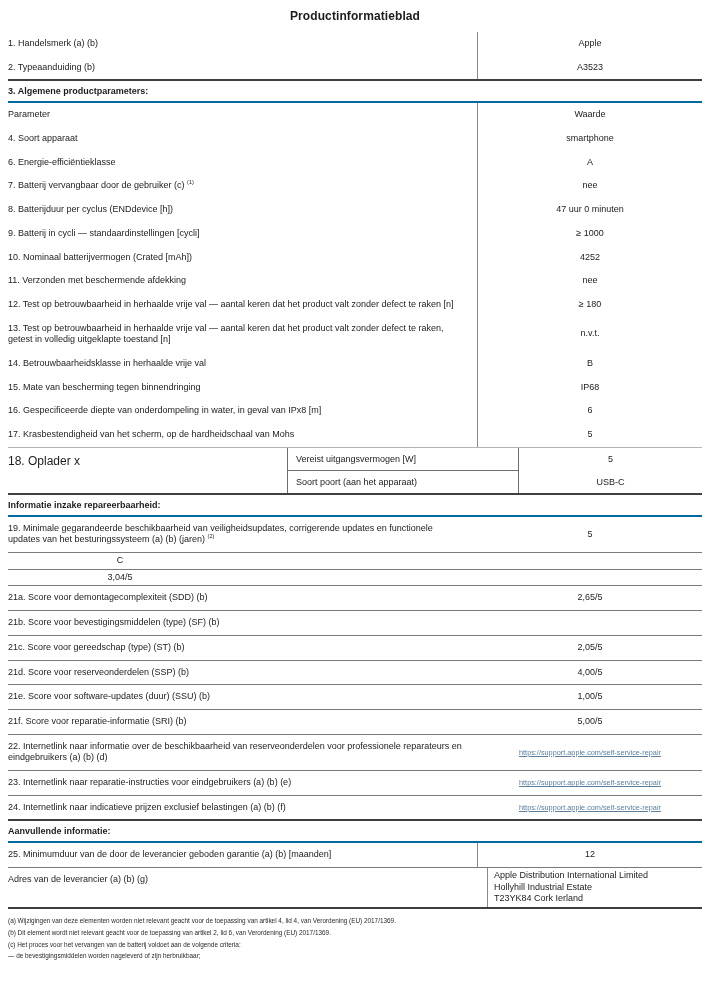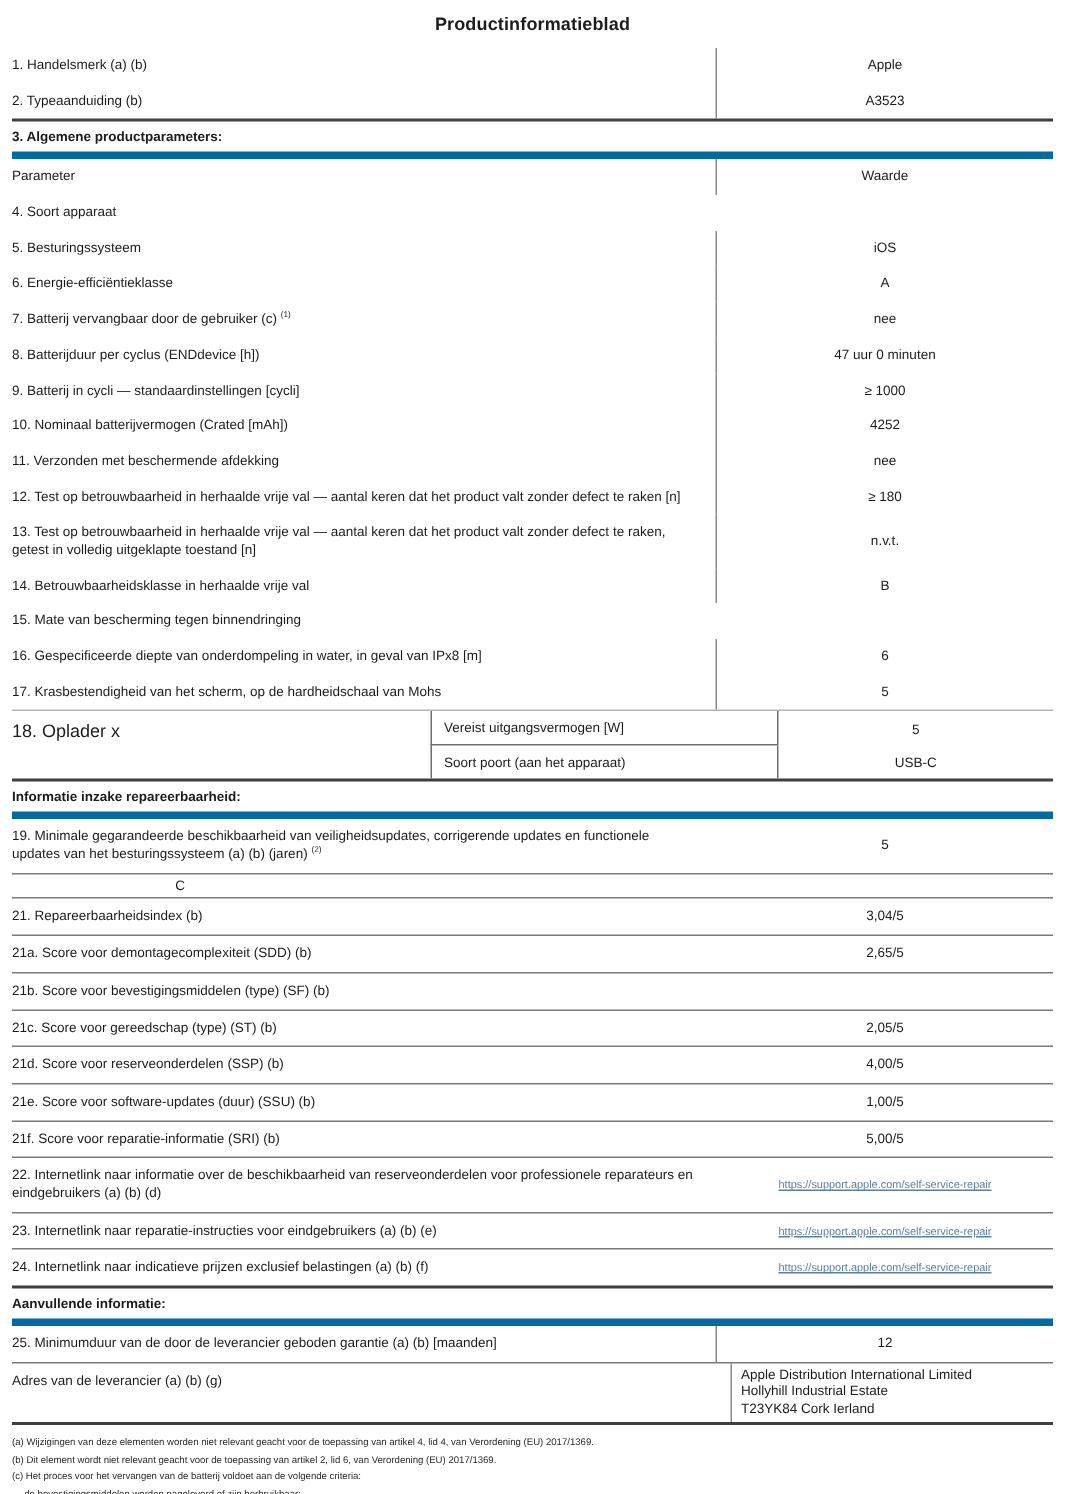--- a/index.html
+++ b/index.html
@@ -9,21 +9,21 @@
   #rows{width:100%;}
   .row{display:flex;align-items:stretch;}
   .row .label{flex:1;padding:6px 12px 6px 0;font-size:9px;line-height:1.3;}
   .row .value{width:192px;display:flex;flex-direction:column;align-items:center;justify-content:center;
               text-align:center;font-size:9px;line-height:1.3;padding:2px 16px;}
   .row.divider .value{border-left:1px solid #8a8a8a;}
   .row .value.left{align-items:flex-start;text-align:left;padding-left:6px;}
   .sep-light{border-top:1px solid #b5b5b5;}
   .sep-medium{border-top:1px solid #7a7a7a;}
   .bottom-heavy{border-bottom:2px solid #3f3f3f;}
-  .section{font-weight:bold;font-size:9px;padding:5px 0;border-top:2px solid #3f3f3f;border-bottom:5px solid #0369a1;}
+  .section{font-weight:bold;font-size:9px;padding:5px 0;border-top:2px solid #3f3f3f;border-bottom:2px solid #0369a1;}
   sup{font-size:5.5px;vertical-align:super;line-height:0;}
   .link{color:#5b7f9d;text-decoration:underline;font-size:7.3px;cursor:pointer;}
   
   .charger{display:flex;align-items:stretch;}
   .charger .clabel{width:269px;padding:6px 10px 6px 0;font-size:12px;display:flex;align-items:flex-start;}
   .charger .subs{flex:1;display:flex;flex-direction:column;}
   .charger .sub{display:flex;flex:1;align-items:stretch;}
   .charger .sublabel{width:231px;box-sizing:border-box;border-left:1px solid #6e6e6e;padding:6px 8px;
                      font-size:9px;display:flex;align-items:center;}
   .charger .sub.first .sublabel{border-bottom:1px solid #6e6e6e;}
@@ -52,25 +52,22 @@
       </div>
       <div class="section"><span>3. Algemene productparameters:</span></div>
       <div class="row divider">
         <div class="label"><span>Parameter</span></div>
         <div class="value">
           <span>Waarde</span>
         </div>
       </div>
       <div class="row divider">
         <div class="label"><span>4. Soort apparaat</span></div>
-      </div>
-      <div class="row divider">
-        <div class="label"><span>5. Besturingssysteem</span></div>
-        <div class="value">
-          <span>iOS</span>
+        <div class="value">
+          <span>smartphone</span>
         </div>
       </div>
       <div class="row divider">
         <div class="label"><span>6. Energie-efficiëntieklasse</span></div>
         <div class="value">
           <span>A</span>
         </div>
       </div>
       <div class="row divider">
         <div class="label"><span>7. Batterij vervangbaar door de gebruiker (c) </span><sup>(1)</sup></div>
@@ -115,20 +112,23 @@
         </div>
       </div>
       <div class="row divider">
         <div class="label"><span>14. Betrouwbaarheidsklasse in herhaalde vrije val</span></div>
         <div class="value">
           <span>B</span>
         </div>
       </div>
       <div class="row divider">
         <div class="label"><span>15. Mate van bescherming tegen binnendringing</span></div>
+        <div class="value">
+          <span>IP68</span>
+        </div>
       </div>
       <div class="row divider">
         <div class="label"><span>16. Gespecificeerde diepte van onderdompeling in water, in geval van IPx8 [m]</span></div>
         <div class="value">
           <span>6</span>
         </div>
       </div>
       <div class="row divider">
         <div class="label"><span>17. Krasbestendigheid van het scherm, op de hardheidschaal van Mohs</span></div>
         <div class="value">
@@ -156,21 +156,20 @@
         <div class="value">
           <span>5</span>
         </div>
       </div>
       <div class="row sep-medium">
         <div class="value">
           <span>C</span>
         </div>
       </div>
       <div class="row sep-medium">
-        <div class="label"><span>21. Repareerbaarheidsindex (b)</span></div>
         <div class="value">
           <span>3,04/5</span>
         </div>
       </div>
       <div class="row sep-medium">
         <div class="label"><span>21a. Score voor demontagecomplexiteit (SDD) (b)</span></div>
         <div class="value">
           <span>2,65/5</span>
         </div>
       </div>

